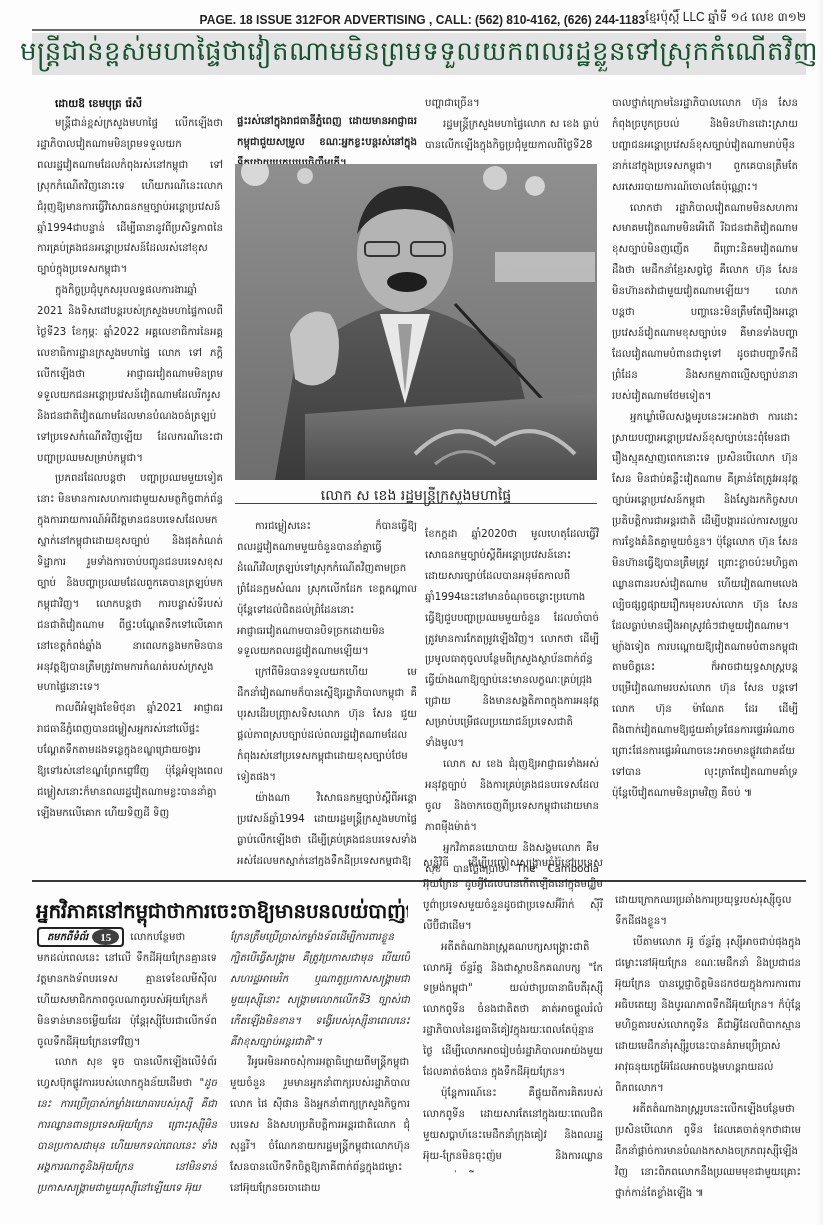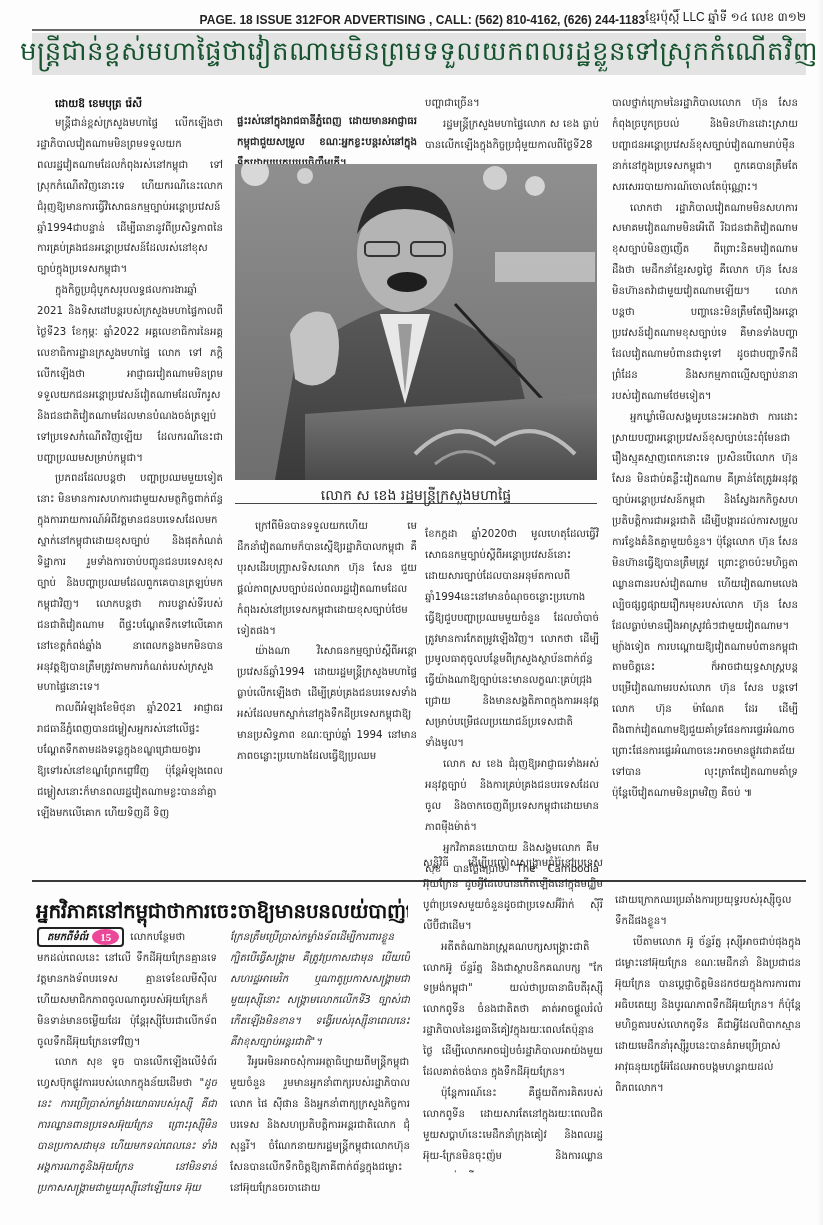--- a/index.html
+++ b/index.html
@@ -39,21 +39,21 @@
   .caption { position: absolute; left: 235px; top: 486px; width: 362px; text-align: center; font-size: 14px; color: #222; }
   .caption-rule { position: absolute; left: 235px; top: 503px; width: 362px; height: 1px; background: #444; }
 
   
   .section-rule { position: absolute; left: 32px; top: 880px; width: 774px; height: 2px; background: #3a3a3a; }
 
   
   .headline2 { position: absolute; left: 36px; top: 898px; width: 372px; font-size: 20px; font-weight: bold; color: #111; white-space: nowrap; overflow: hidden; letter-spacing: -0.3px; }
   .cont-badge { display: inline-flex; align-items: center; border: 2px solid #222; border-radius: 4px; padding: 0 3px 0 8px; height: 20px; vertical-align: middle; margin-right: 6px; }
   .cont-badge .lbl { font-size: 10px; font-weight: bold; font-style: italic; color: #111; margin-right: 4px; }
-  .cont-badge .num { display: inline-flex; align-items: center; justify-content: center; width: 27px; height: 16px; border-radius: 50%; background: #ec4899; color: #fff; font-family: "Liberation Serif", serif; font-size: 11px; font-weight: bold; }
+  .cont-badge .num { display: inline-flex; align-items: center; justify-content: center; width: 27px; height: 16px; border-radius: 50%; background: #404040; color: #fff; font-family: "Liberation Serif", serif; font-size: 11px; font-weight: bold; }
 
   .b1 { left: 37px; top: 927px; width: 180px; height: 280px; }
   .b2 { left: 230px; top: 927px; width: 180px; height: 280px; }
   .b2 p, .b2 span.it { font-style: italic; }
   .b1 .it { font-style: italic; }
   .b3 { left: 423px; top: 853px; width: 180px; height: 320px; }
   .b4 { left: 615px; top: 890px; width: 186px; height: 320px; }
 
   .page-edge { position: absolute; right: 0; top: 0; width: 6px; height: 1225px; background: linear-gradient(90deg, #fdfdfd, #f3f3f3); }
 </style>
@@ -123,20 +123,21 @@
       <line x1="220" y1="140" x2="330" y2="260" stroke="#222" stroke-width="3"></line>
       <path d="M70 250 L362 230 L362 316 L70 316 Z" fill="url(#pod)"></path>
       <path d="M180 290 Q220 250 260 280 Q300 250 340 290" fill="none" stroke="#bbb" stroke-width="4"></path>
       <path d="M200 300 Q230 275 260 300" fill="none" stroke="#999" stroke-width="3"></path>
     </svg>
   </div>
   <div class="caption">លោក ស ខេង រដ្ឋមន្ត្រីក្រសួងមហាផ្ទៃ</div>
   <div class="caption-rule"></div>
 
   <div class="col c2bot">
+    <p>ការជម្លៀសនេះ ក៏បានធ្វើឱ្យពលរដ្ឋវៀតណាមមួយចំនួនបាននាំគ្នាធ្វើដំណើរវិលត្រឡប់ទៅស្រុកកំណើតវិញតាមច្រកព្រំដែនក្អមសំណរ ស្រុកលើកដែក ខេត្តកណ្តាល ប៉ុន្តែទៅដល់ជិតដល់ព្រំដែននោះ អាជ្ញាធរវៀតណាមបានបិទច្រកដោយមិនទទួលយកពលរដ្ឋវៀតណាមឡើយ។</p>
     <p>ក្រៅពីមិនបានទទួលយកហើយ មេដឹកនាំវៀតណាមក៏បានស្នើឱ្យរដ្ឋាភិបាលកម្ពុជា គឺបុរសដើរបញ្ច្រាសទិសលោក ហ៊ុន សែន ជួយផ្តល់ភាពស្របច្បាប់ដល់ពលរដ្ឋវៀតណាមដែលកំពុងរស់នៅប្រទេសកម្ពុជាដោយខុសច្បាប់ថែមទៀតផង។</p>
     <p>យ៉ាងណា វិសោធនកម្មច្បាប់ស្តីពីអន្តោប្រវេសន៍ឆ្នាំ1994 ដោយរដ្ឋមន្ត្រីក្រសួងមហាផ្ទៃធ្លាប់លើកឡើងថា ដើម្បីគ្រប់គ្រងជនបរទេសទាំងអស់ដែលមកស្នាក់នៅក្នុងទឹកដីប្រទេសកម្ពុជាឱ្យមានប្រសិទ្ធភាព ខណៈច្បាប់ឆ្នាំ 1994 នៅមានភាពចន្លោះប្រហោងដែលធ្វើឱ្យប្រឈម</p>
   </div>
 
   <div class="col c3bot">
     <p class="noindent">ខែកក្កដា ឆ្នាំ2020ថា មូលហេតុដែលធ្វើវិសោធនកម្មច្បាប់ស្តីពីអន្តោប្រវេសន៍នោះ ដោយសារច្បាប់ដែលបានអនុម័តកាលពីឆ្នាំ1994នេះនៅមានចំណុចចន្លោះប្រហោងធ្វើឱ្យជួបបញ្ហាប្រឈមមួយចំនួន ដែលចាំបាច់ត្រូវមានការកែតម្រូវឡើងវិញ។ លោកថា ដើម្បីប្រមូលធាតុចូលបន្ថែមពីក្រសួងស្ថាប័នពាក់ព័ន្ធ ធ្វើយ៉ាងណាឱ្យច្បាប់នេះមានលក្ខណៈគ្រប់ជ្រុងជ្រោយ និងមានសង្គតិភាពក្នុងការអនុវត្តសម្រាប់បម្រើផលប្រយោជន៍ប្រទេសជាតិទាំងមូល។</p>
     <p>លោក ស ខេង ជំរុញឱ្យអាជ្ញាធរទាំងអស់អនុវត្តច្បាប់ និងការគ្រប់គ្រងជនបរទេសដែលចូល និងចាកចេញពីប្រទេសកម្ពុជាដោយមានភាពម៉ឺងម៉ាត់។</p>
     <p>អ្នកវិភាគនយោបាយ និងសង្គមលោក គឹម សុខ បានថ្លែងប្រាប់ The Cambodia Daily ថា មិនមានអ្វីដែលគួរឱ្យភ្ញាក់ផ្អើលទេដែលអាជ្ញាធរនយោបាយថ្នាក់លើ និងអាជ្ញាធររដ្ឋ-</p>
   </div>
 
@@ -169,16 +170,17 @@
 
   <div class="col b3">
     <p class="noindent">សន្តិវិធី ដើម្បីបញ្ចៀសសង្គ្រាមរ៉ាំរ៉ៃនៅប្រទេសអ៊ុយក្រែន ដូចអ្វីដែលបានកើតឡើងនៅក្នុងមជ្ឈិមបូព៌ាប្រទេសមួយចំនួនដូចជាប្រទេសអ៊ីរ៉ាក់ ស៊ីរី លីប៊ីជាដើម។</p>
     <p>អតីតតំណាងរាស្ត្រគណបក្សសង្គ្រោះជាតិលោកអ៊ូ ច័ន្ទរ័ត្ន និងជាស្ថាបនិកគណបក្ស "កែទម្រង់កម្ពុជា" យល់ថាប្រធានាធិបតីរុស្ស៊ីលោកពូទីន ចំនងជាតិតថា គាត់អាចផ្តួលរំលំរដ្ឋាភិបាលនៃរដ្ឋធានីគៀវក្នុងរយៈពេលតែប៉ុន្មានថ្ងៃ ដើម្បីលោកអាចរៀបចំរដ្ឋាភិបាលអាយ៉ងមួយដែលគាត់ចង់បាន ក្នុងទឹកដីអ៊ុយក្រែន។</p>
     <p>ប៉ុន្តែការណ៍នេះ គឺផ្ទុយពីការគិតរបស់លោកពូទីន ដោយសារតែនៅក្នុងរយៈពេលជិតមួយសប្តាហ៍នេះមេដឹកនាំក្រុងគៀវ និងពលរដ្ឋអ៊ុយ-ក្រែនមិនចុះញ៉ម និងការឈ្លានពានរបស់រុស្ស៊ី</p>
   </div>
 
   <div class="col b4">
     <p class="noindent">ដោយក្រោកឈរប្រឆាំងការប្រយុទ្ធរបស់រុស្ស៊ីចូលទឹកដីផងខ្លួន។</p>
     <p>បើតាមលោក អ៊ូ ច័ន្ទរ័ត្ន រុស្ស៊ីអាចជាប់ផុងក្នុងជម្លោះនៅអ៊ុយក្រែន ខណៈមេដឹកនាំ និងប្រជាជនអ៊ុយក្រែន បានប្តេជ្ញាចិត្តមិនដកថយក្នុងការការពារអធិបតេយ្យ និងបូរណភាពទឹកដីអ៊ុយក្រែន។ ក៏ប៉ុន្តែមហិច្ឆតារបស់លោកពូទីន គឺជាអ្វីដែលពិបាកស្មាន ដោយមេដឹកនាំរុស្ស៊ីរូបនេះបានគំរាមប្រើប្រាស់អាវុធនុយក្លេអ៊ែដែលអាចបង្កមហន្តរាយដល់ពិភពលោក។</p>
+    <p>អតីតតំណាងរាស្ត្ររូបនេះលើកឡើងបន្ថែមថា ប្រសិនបើលោក ពូទីន ដែលគេចាត់ទុកថាជាមេដឹកនាំផ្តាច់ការមានបំណងកសាងចក្រភពរុស្ស៊ីឡើងវិញ នោះពិភពលោកនឹងប្រឈមមុខជាមួយគ្រោះថ្នាក់កាន់តែខ្លាំងឡើង ៕</p>
   </div>
 
   <div class="page-edge"></div>
 </div>
 
 </body></html>

